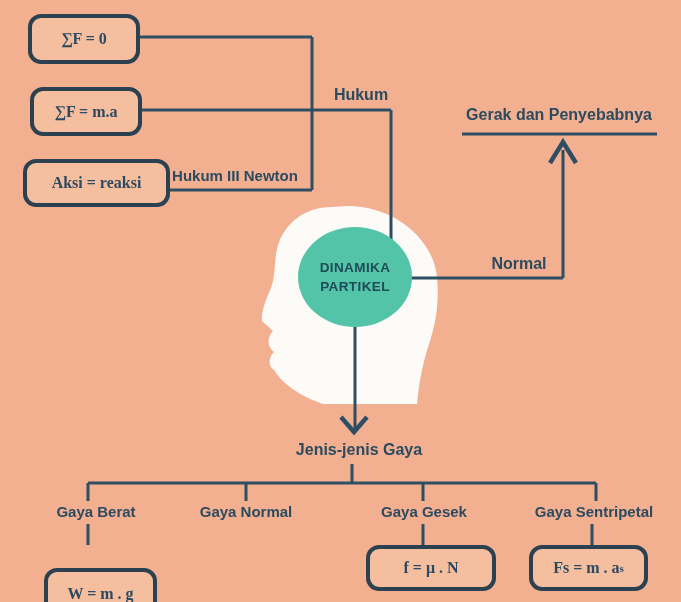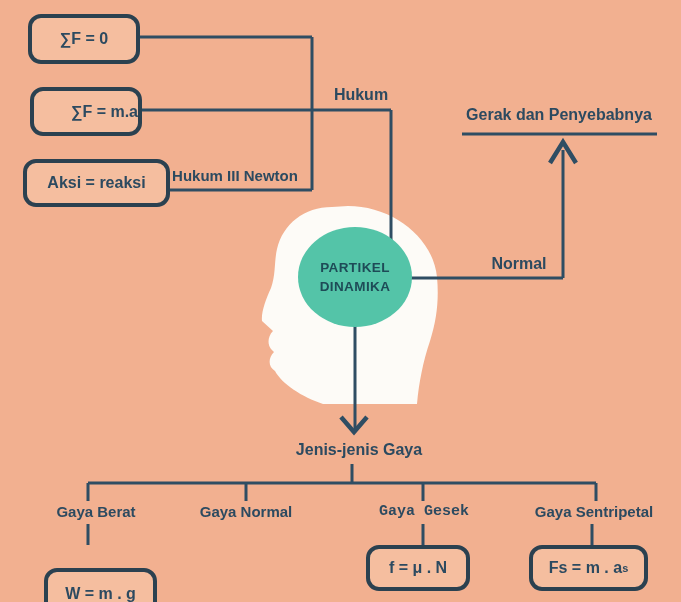--- a/index.html
+++ b/index.html
@@ -28,21 +28,21 @@
     position:absolute;text-align:center;font-weight:700;
     font-size:15px;line-height:17px;color:var(--text);
     white-space:nowrap;
   }
   .label.big{font-size:16px;}
   .fbox{
     position:absolute;box-sizing:border-box;
     border:4px solid var(--box-border);border-radius:13px;
     background:var(--box-fill);
     display:flex;align-items:center;justify-content:center;
-    font-weight:700;font-size:16px;color:var(--text);
+    font-weight:700;font-size:16px;color:var(--text);font-family:Liberation Serif, serif;
   }
   .fbox sub{font-size:11px;}
   .circle-label{
     position:absolute;text-align:center;font-weight:700;
     font-size:13.5px;line-height:19px;letter-spacing:.4px;
     color:var(--circle-text);white-space:nowrap;
   }
 </style>
 </head>
 <body>
@@ -80,50 +80,50 @@
       <path class="thick" d="M341 417 L354 432 L367 417"></path>
 
       <path d="M352 464 V483 M88 483 H596 M88 483 V501 M246 483 V501 M423 483 V501 M596 483 V501
                M88 524 V545 M423 524 V545 M592 524 V545"></path>
     </g>
 
     <ellipse class="brain" cx="355" cy="277" rx="57" ry="50"></ellipse>
   </svg>
 
   <div class="circle-label" style="left:295px;top:258px;width:120px;">
+    <div>DINAMIKA</div>
     <div>PARTIKEL</div>
-    <div>DINAMIKA</div>
   </div>
 
   <div class="label" style="left:165px;top:167px;width:140px;">Hukum III Newton</div>
   <div class="label big" style="left:330px;top:86px;width:62px;">Hukum</div>
 
   <div class="fbox" style="left:28px;top:14px;width:112px;height:50px;">
     <span>∑F = 0</span>
   </div>
-  <div class="fbox" style="left:30px;top:87px;width:112px;height:49px;justify-content:flex-end;">
+  <div class="fbox" style="left:30px;top:87px;width:112px;height:49px;">
     <span>∑F = m.a</span>
   </div>
   <div class="fbox" style="left:23px;top:159px;width:147px;height:48px;">
     <span>Aksi = reaksi</span>
   </div>
 
   <div class="label big" style="left:459px;top:106px;width:200px;">Gerak dan Penyebabnya</div>
   <div class="label big" style="left:483px;top:255px;width:72px;">Normal</div>
 
   <div class="label big" style="left:279px;top:441px;width:160px;">Jenis-jenis Gaya</div>
   <div class="label" style="left:36px;top:503px;width:120px;">Gaya Berat</div>
   <div class="label" style="left:186px;top:503px;width:120px;">Gaya Normal</div>
-  <div class="label" style="left:364px;top:503px;width:120px;font-family:Liberation Mono, monospace;">Gaya Gesek</div>
+  <div class="label" style="left:364px;top:503px;width:120px;">Gaya Gesek</div>
   <div class="label" style="left:524px;top:503px;width:140px;">Gaya Sentripetal</div>
 
   <div class="fbox" style="left:44px;top:545px;width:113px;height:52px;margin-top:23px;">
     <span>W = m . g</span>
   </div>
-  <div class="fbox" style="left:366px;top:545px;width:104px;height:46px;">
+  <div class="fbox" style="left:366px;top:545px;width:130px;height:46px;">
     <span>f = μ . N</span>
   </div>
   <div class="fbox" style="left:529px;top:545px;width:119px;height:46px;text-align:right;">
     <span>Fs = m . a</span>
       <sub>s</sub>
   </div>
 
 </div>
 
 </body></html>

